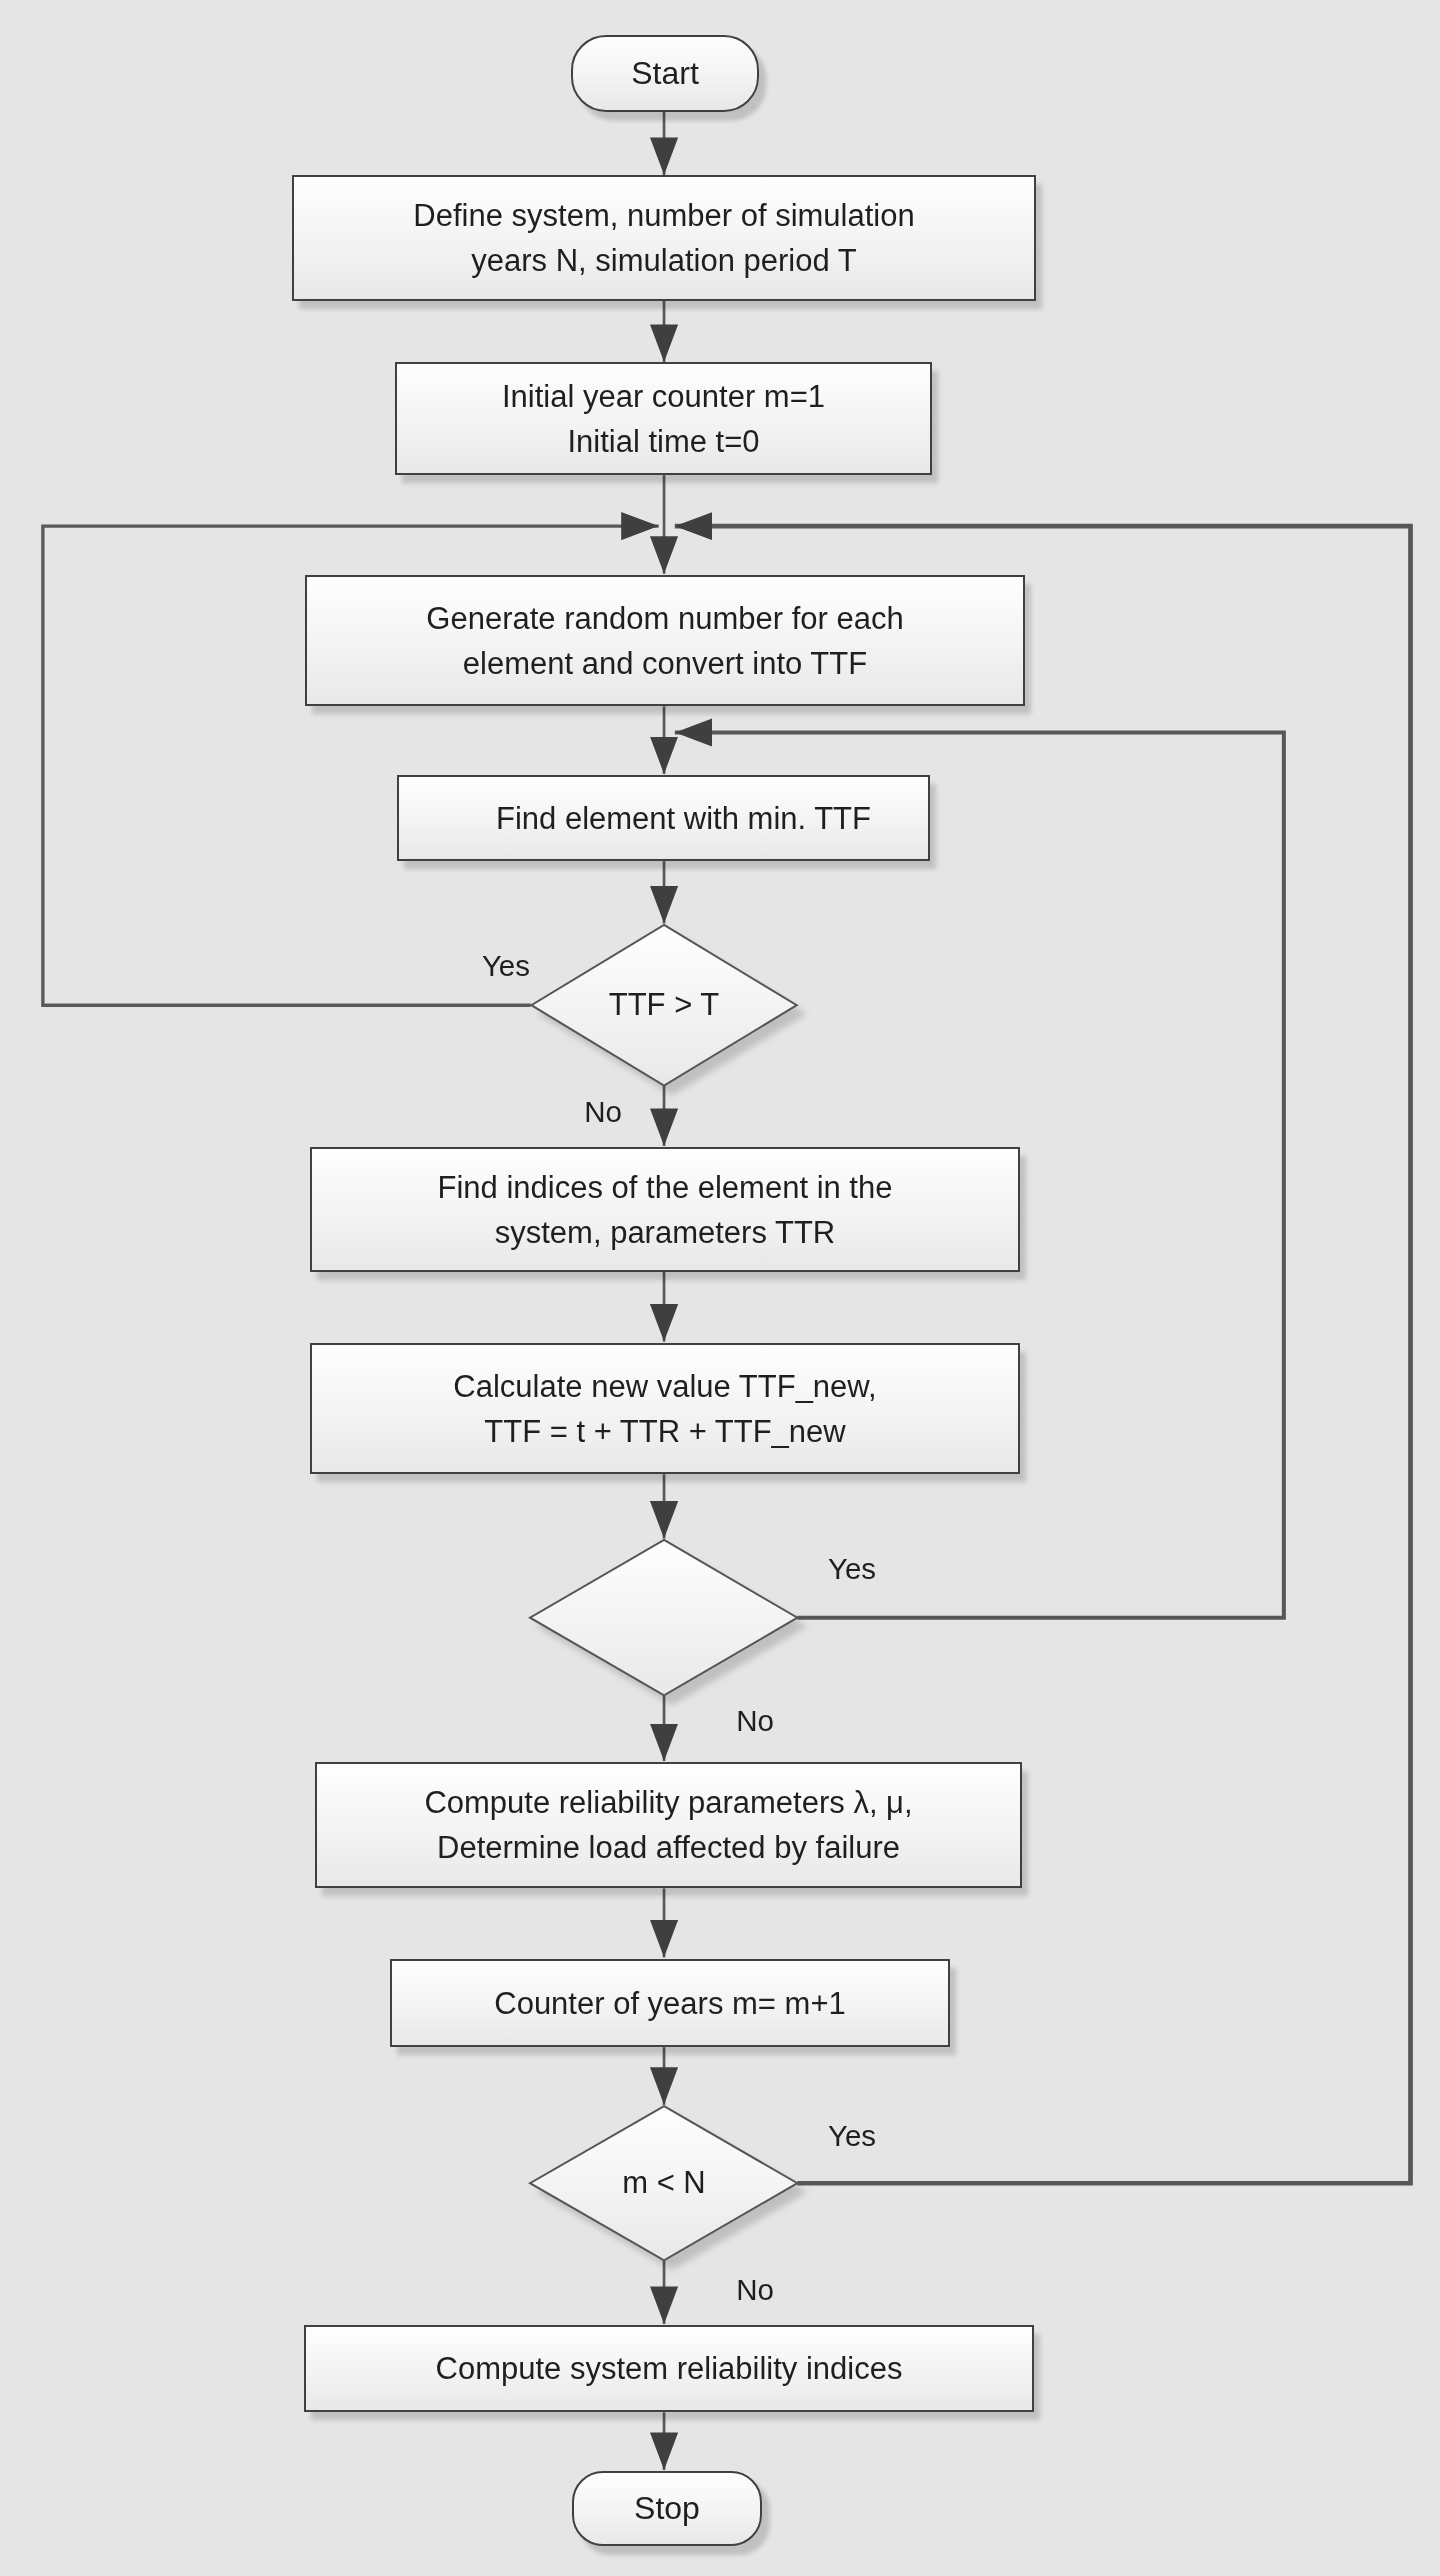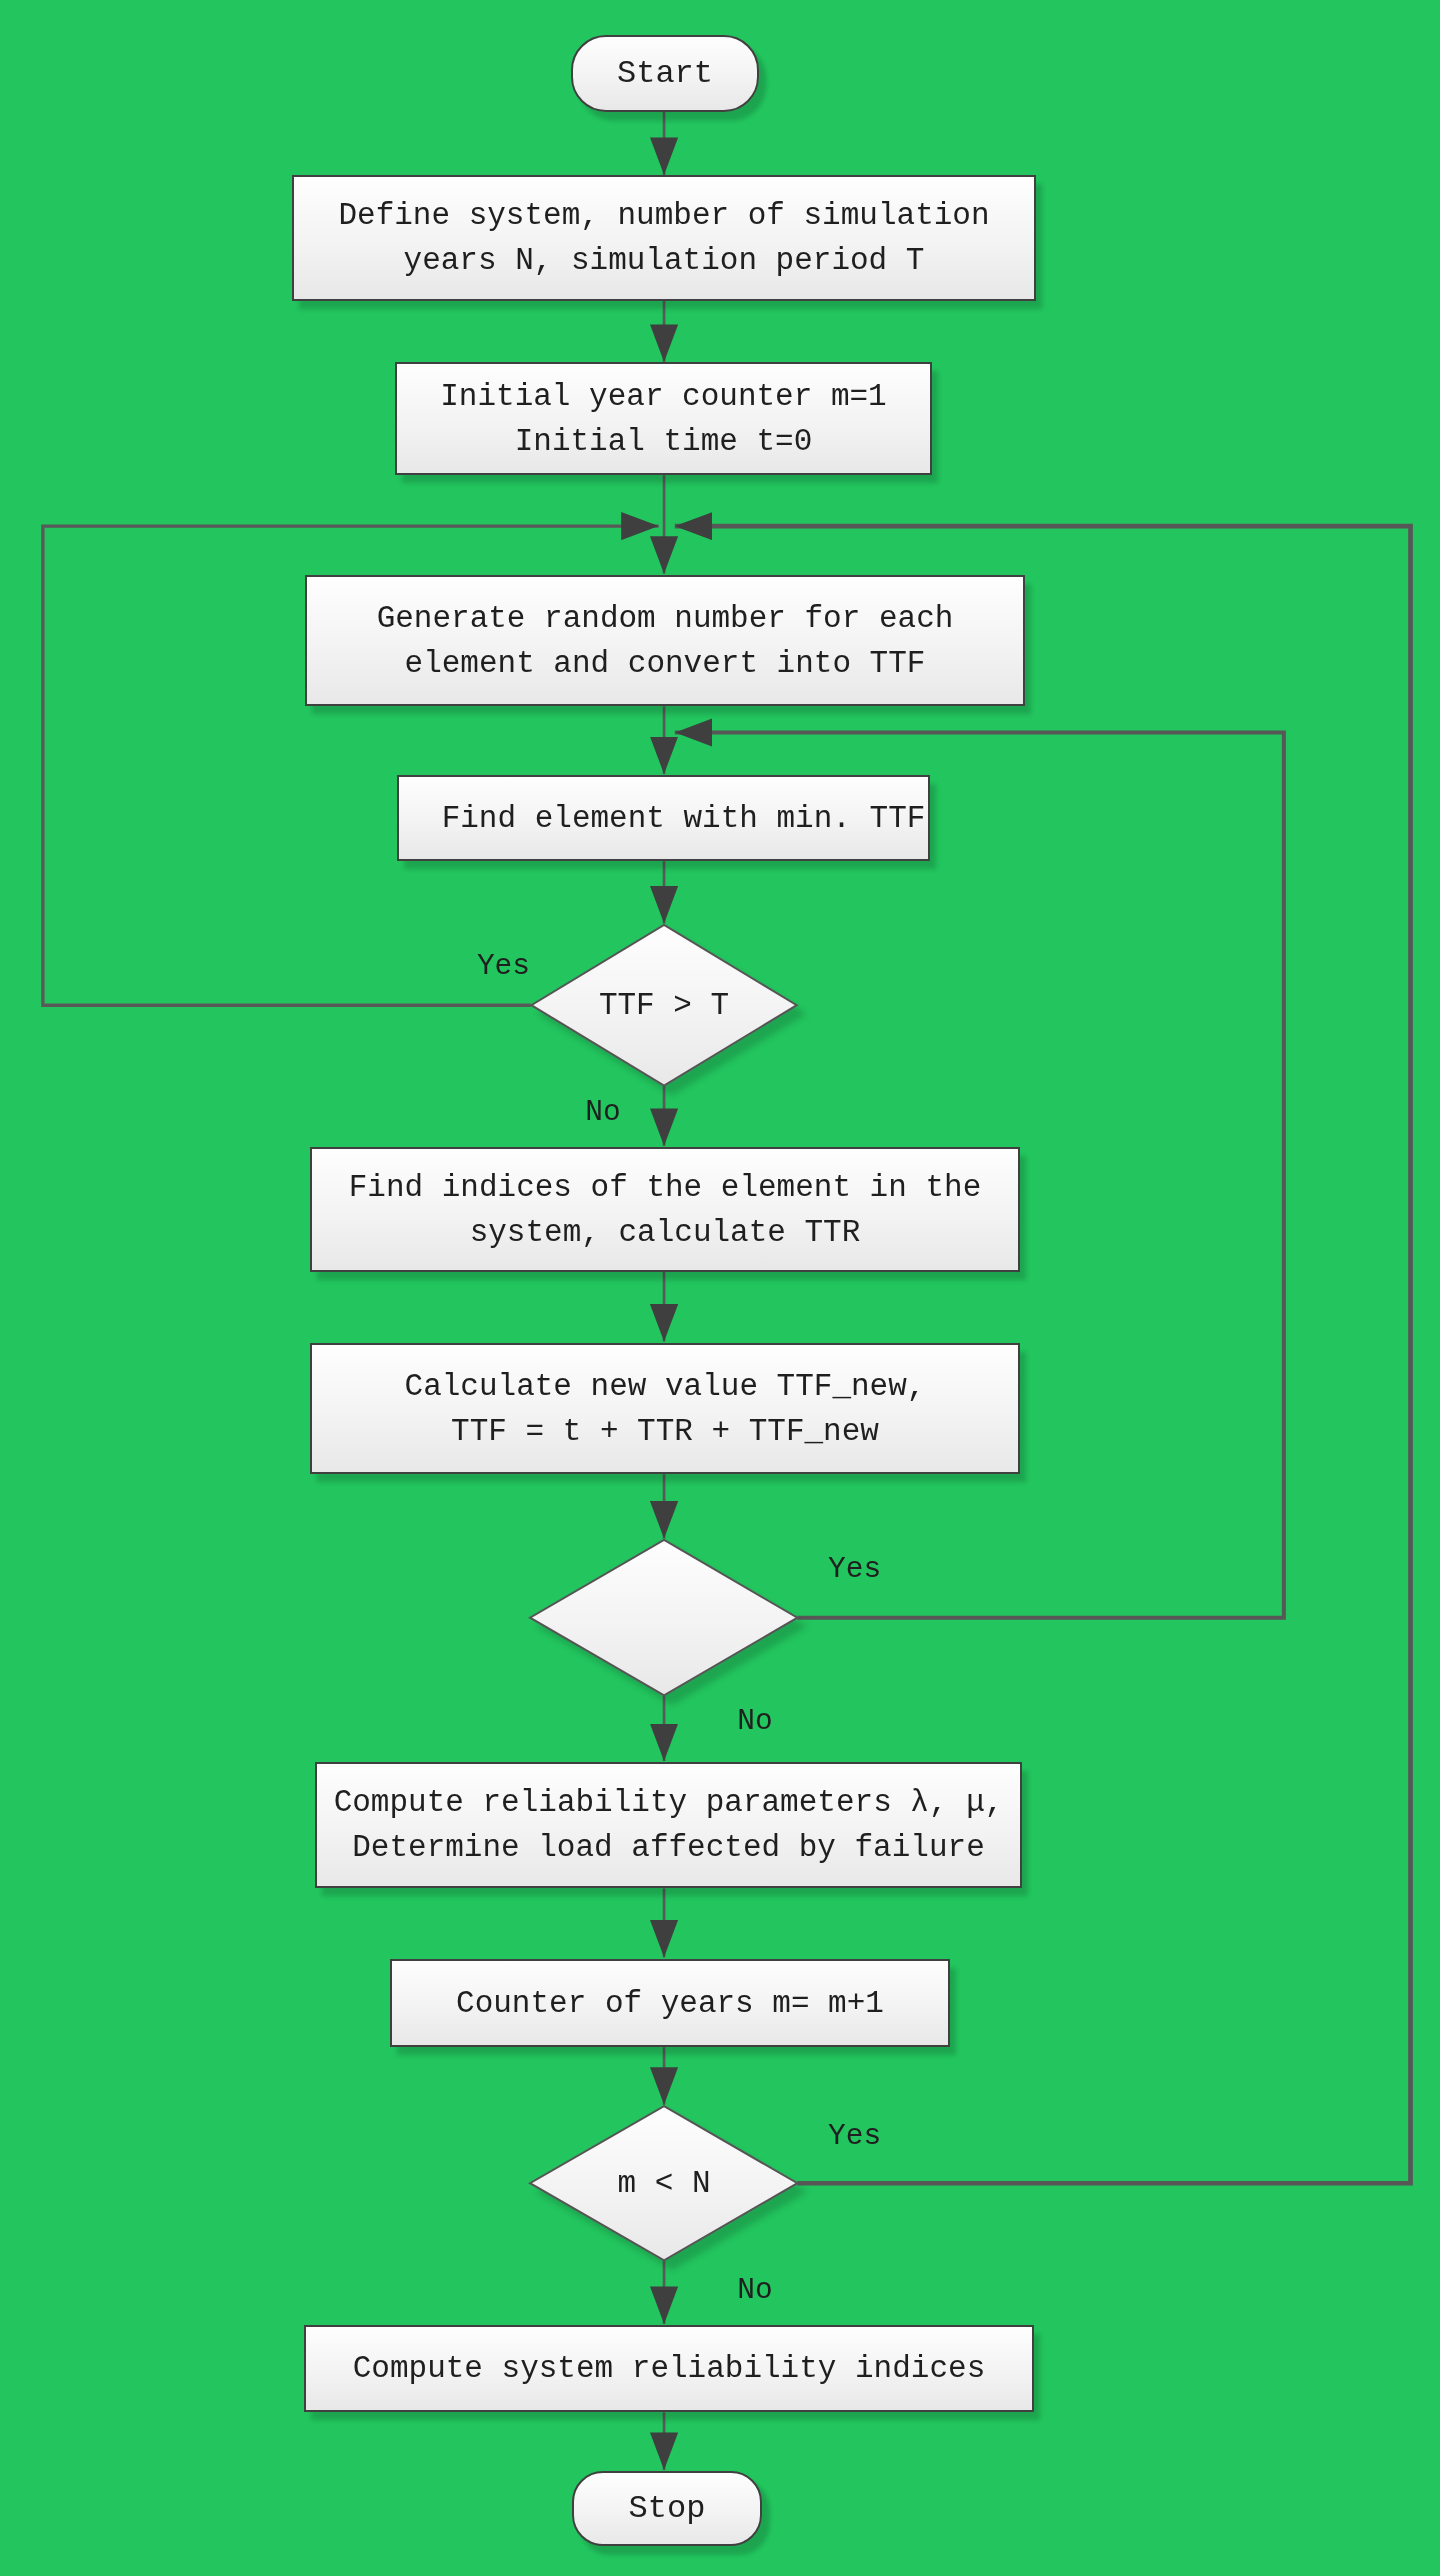--- a/index.html
+++ b/index.html
@@ -4,22 +4,22 @@
 <style>
   html, body {
     margin: 0;
     padding: 0;
     background: #ffffff;
   }
   #canvas {
     position: relative;
     width: 1440px;
     height: 2576px;
-    background: #22c55e;
-    font-family: Liberation Mono, monospace;
+    background: #e5e5e5;
+    font-family: Liberation Sans, sans-serif;
     color: #1f1f1f;
     overflow: hidden;
   }
   #edge-layer {
     position: absolute;
     left: 0; top: 0;
     width: 1440px;
     height: 2576px;
   }
   .node {
@@ -120,21 +120,21 @@
     <span>Generate random number for each</span>
     <span>element and convert into TTF</span>
   </div>
 
   <div class="node" style="left:397px; top:775px; width:533px; height:86px;padding-left:40px;">
     <span>Find element with min. TTF</span>
   </div>
 
   <div class="node" style="left:310px; top:1147px; width:710px; height:125px;">
     <span>Find indices of the element in the</span>
-    <span>system, calculate TTR</span>
+    <span>system, parameters TTR</span>
   </div>
 
   <div class="node" style="left:315px; top:1762px; width:707px; height:126px;">
     <span>Compute reliability parameters λ, μ,</span>
     <span>Determine load affected by failure</span>
   </div>
 
   <div class="node" style="left:310px; top:1343px; width:710px; height:131px;">
     <span>Calculate new value TTF_new,</span>
     <span>TTF = t + TTR + TTF_new</span>

